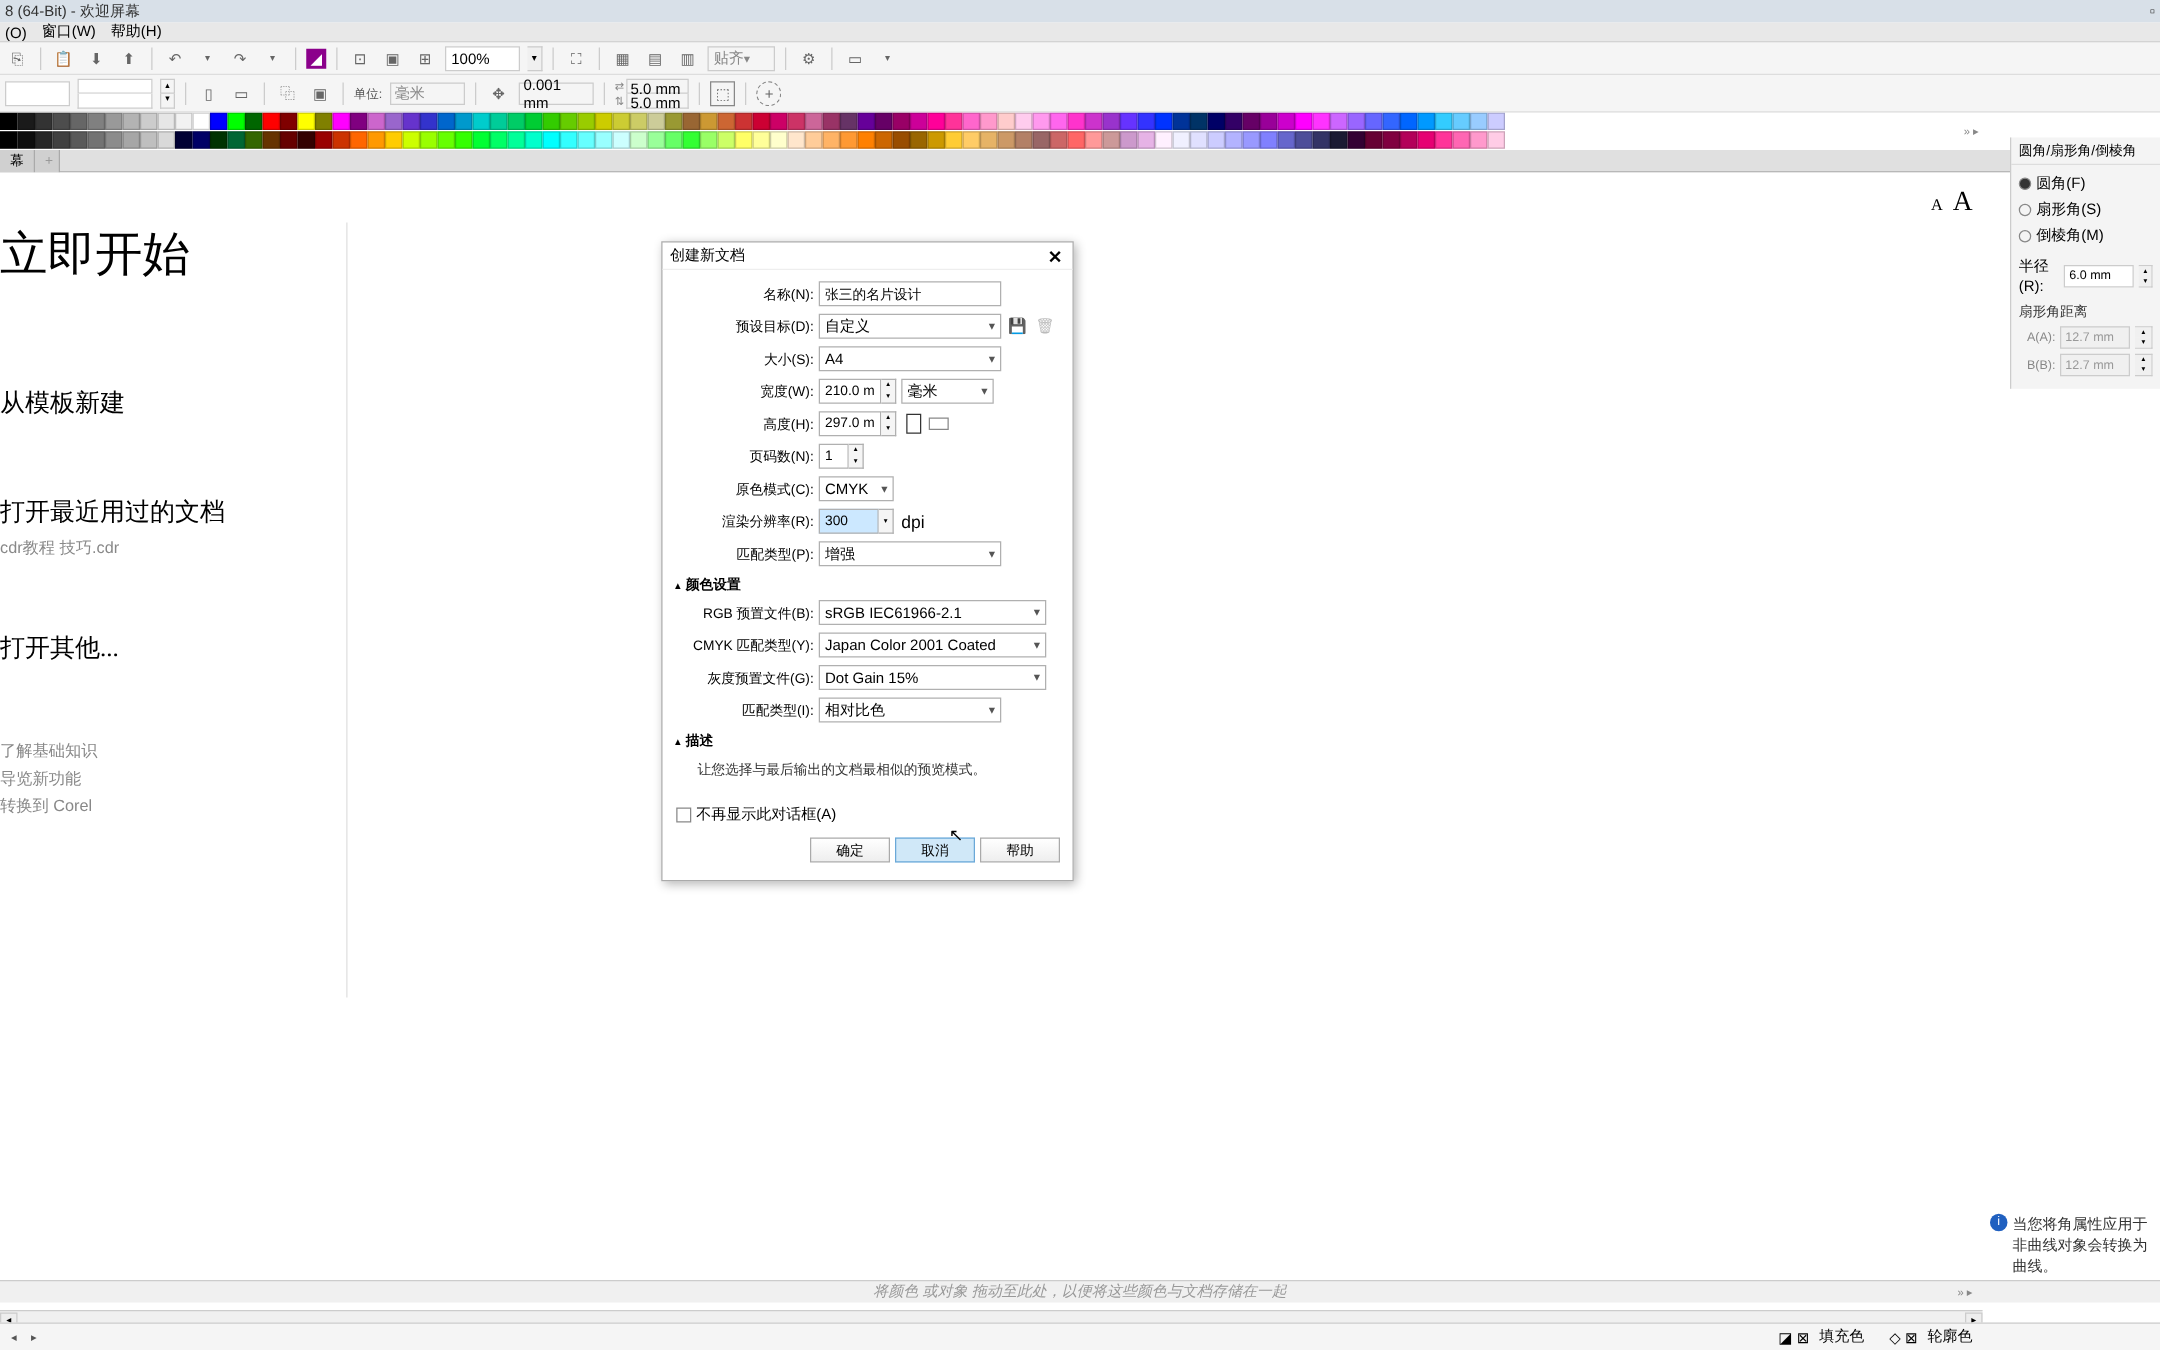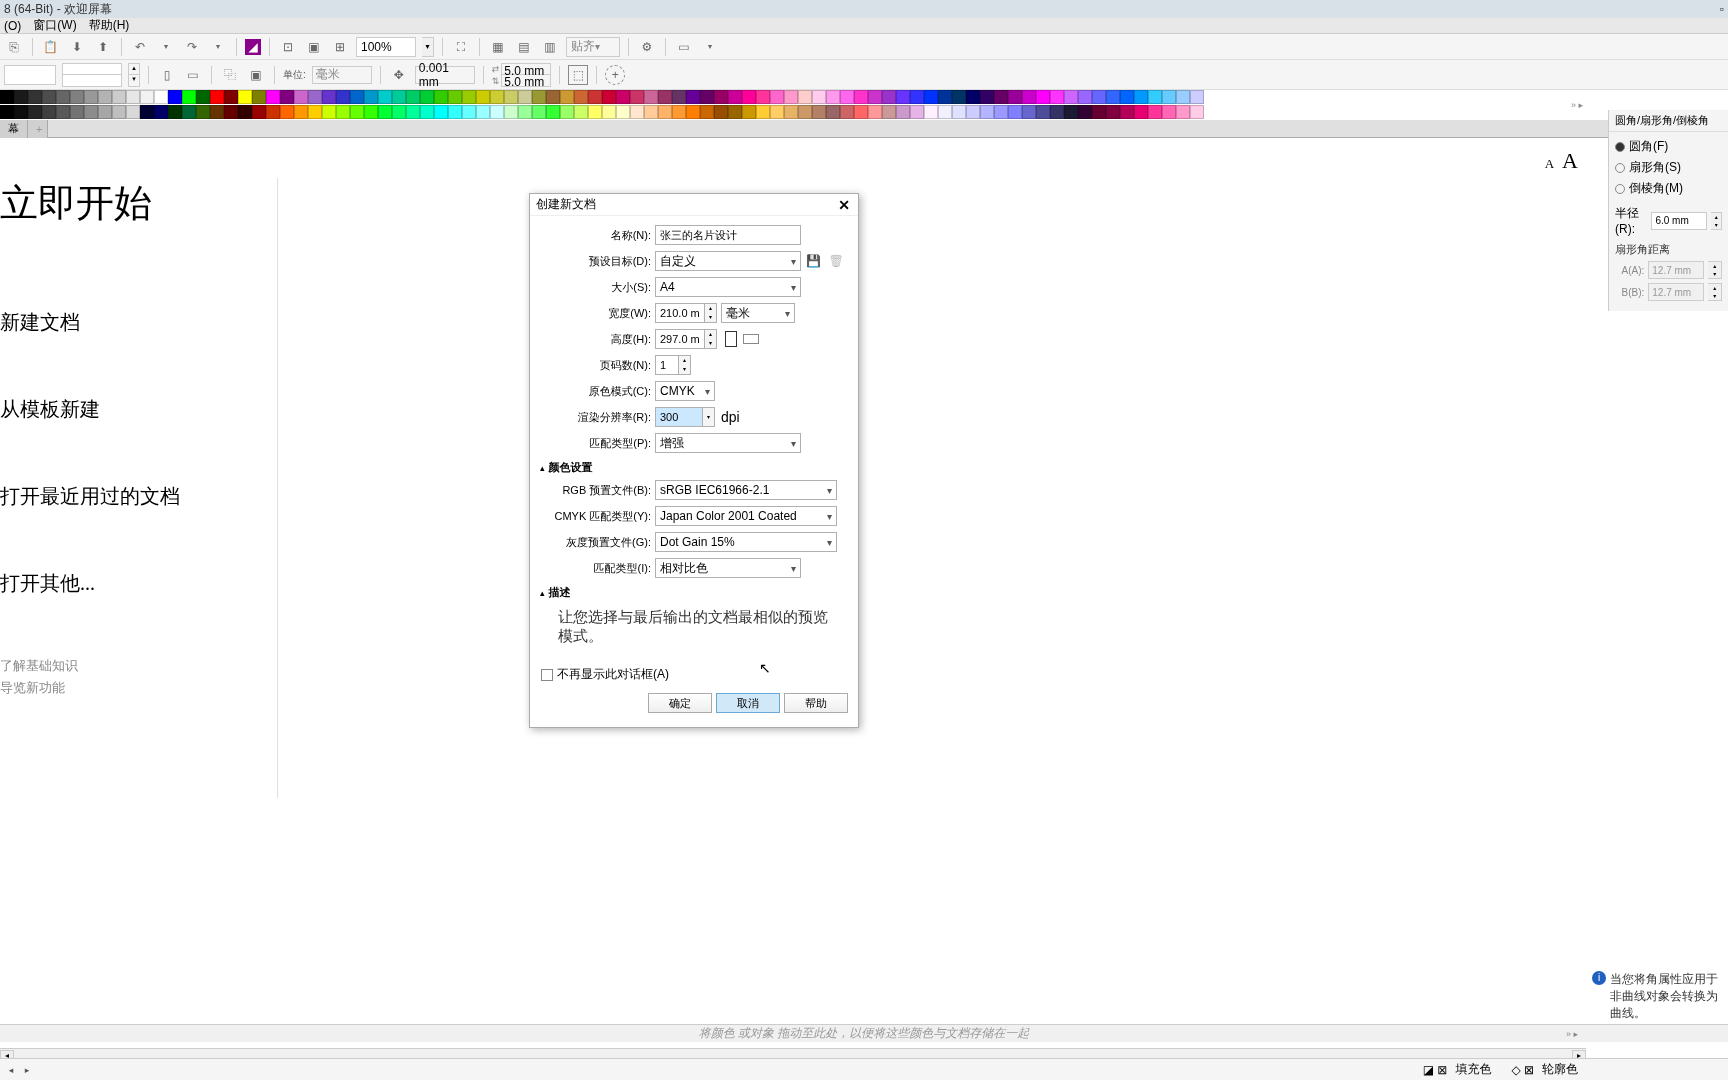--- a/index.html
+++ b/index.html
@@ -58,21 +58,21 @@
 .dlg-input { height: 20px; border: 1px solid #b0b0b0; padding: 0 4px; font-size: 11px; background: #fff; }
 .dlg-input.sel { background: #cce8ff; }
 .dlg-select { height: 20px; border: 1px solid #b0b0b0; padding: 0 4px; font-size: 11px; background: #fff; display: flex; align-items: center; justify-content: space-between; }
 .dlg-select::after { content: '▾'; color: #555; font-size: 10px; }
 .dlg-spinner { width: 12px; height: 20px; border: 1px solid #b0b0b0; border-left: none; display: flex; flex-direction: column; background: #f5f5f5; }
 .dlg-spinner div { flex: 1; font-size: 6px; text-align: center; line-height: 9px; }
 .dlg-icon { width: 18px; height: 18px; margin-left: 4px; display: flex; align-items: center; justify-content: center; color: #555; }
 .dlg-section { display: flex; align-items: center; gap: 4px; margin: 6px 0 4px; }
 .dlg-section-arrow { font-size: 9px; }
 .dlg-section-title { font-size: 11px; font-weight: bold; }
-.dlg-desc { font-size: 15px; padding: 4px 8px 12px 18px; color: #333; }
+.dlg-desc { font-size: 11px; padding: 4px 8px 12px 18px; color: #333; }
 .dlg-check-row { display: flex; align-items: center; gap: 4px; margin: 8px 1px; font-size: 11px; }
 .dlg-check { width: 12px; height: 12px; border: 1px solid #888; background: #fff; }
 .dlg-buttons { display: flex; justify-content: flex-end; gap: 4px; padding: 2px 0 6px; }
 .dlg-btn { width: 64px; height: 20px; border: 1px solid #aaa; background: linear-gradient(#fff,#eee); font-size: 11px; display: flex; align-items: center; justify-content: center; }
 .dlg-btn.hover { background: #d0e8f8; border-color: #6aa8d8; }
 
 .statusbar { position: absolute; bottom: 38px; left: 0; right: 0; height: 18px; background: #f0f0f0; display: flex; align-items: center; border-top: 1px solid #ccc; font-size: 11px; }
 .statusbar-hint { position: absolute; left: 50%; transform: translateX(-50%); color: #999; font-style: italic; }
 .scroll-h { position: absolute; bottom: 18px; left: 0; right: 142px; height: 14px; background: #f0f0f0; border-top: 1px solid #ccc; display: flex; align-items: center; }
 .scroll-btn { width: 14px; height: 12px; border: 1px solid #ccc; background: #eee; font-size: 8px; text-align: center; }
@@ -366,34 +366,33 @@
 <div class="tabbar">
   <div class="tab">幕</div>
   <div class="tab tab-add">+</div>
 </div>
 
 <div class="main">
   <div class="welcome-area">
     <div class="welcome-title">立即开始</div>
     <div class="welcome-links">
       <div class="welcome-section">
-        <div class="welcome-link-main">新建文档</div>
-      </div>
-      <div class="welcome-section">
         <div class="welcome-link-main">从模板新建</div>
       </div>
       <div class="welcome-section">
         <div class="welcome-link-main">打开最近用过的文档</div>
+        <div class="welcome-link-sub">cdr教程 技巧.cdr</div>
       </div>
       <div class="welcome-section">
         <div class="welcome-link-main">打开其他...</div>
       </div>
       <div class="welcome-section">
         <div class="welcome-link-sub">了解基础知识</div>
         <div class="welcome-link-sub">导览新功能</div>
+        <div class="welcome-link-sub">转换到 Corel</div>
       </div>
     </div>
   </div>
   <div class="welcome-divider"></div>
 </div>
 
 <div class="aa-icons">
   <span class="aa-small">A</span>
   <span class="aa-large">A</span>
 </div>

